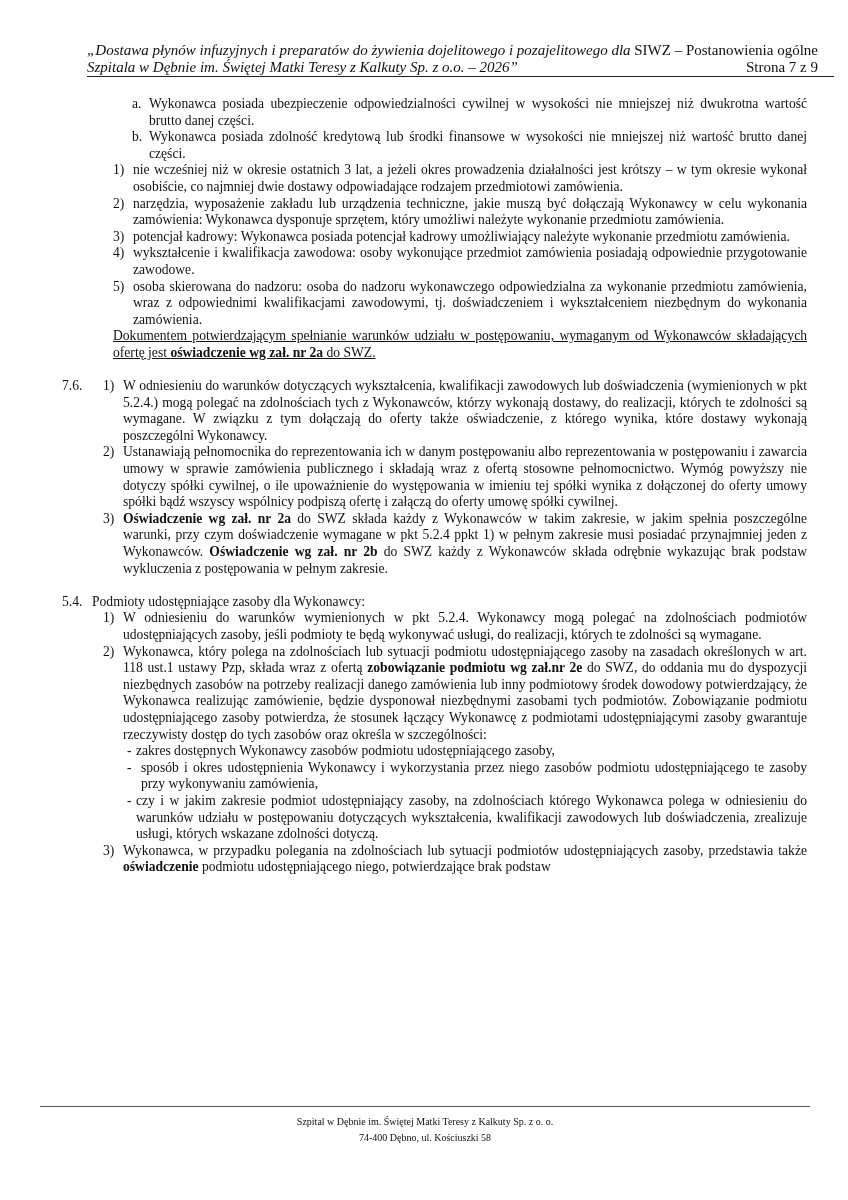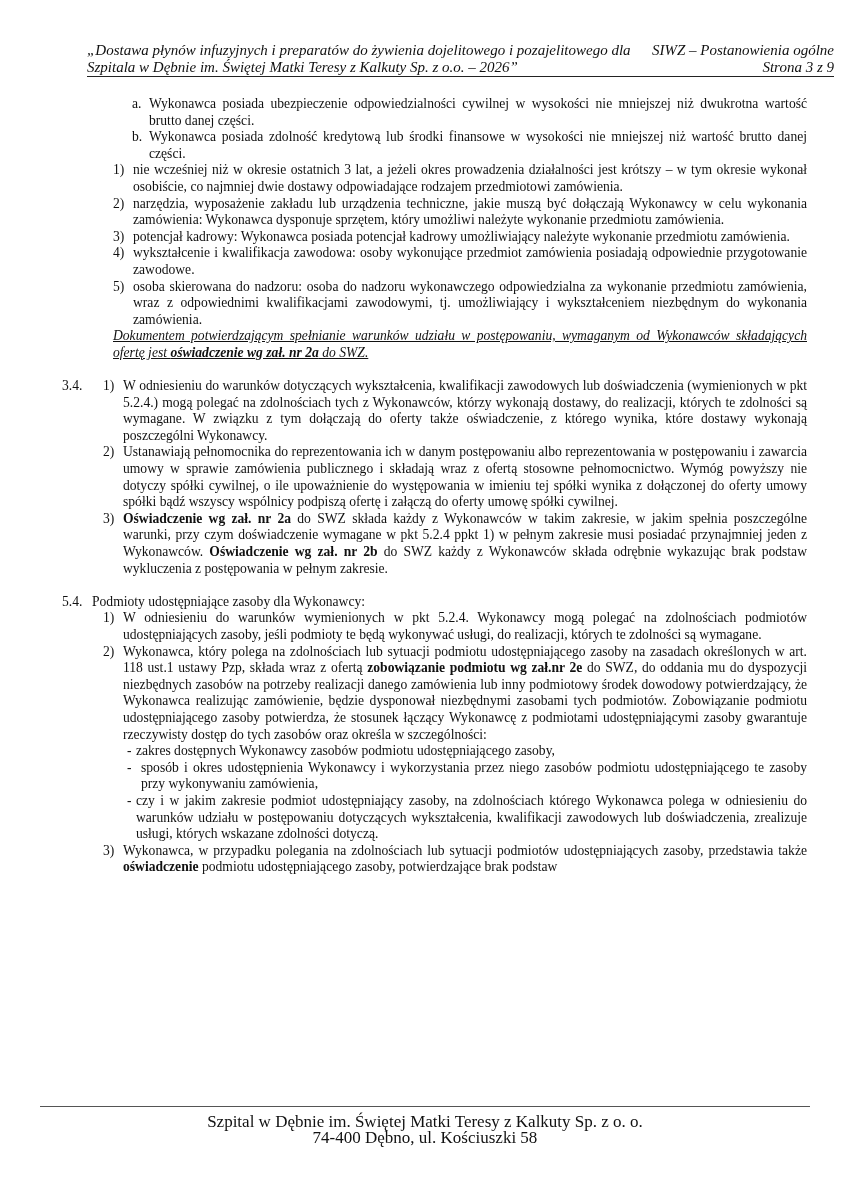--- a/index.html
+++ b/index.html
@@ -1,41 +1,41 @@
 <!DOCTYPE html>
 <html><head>
 <meta charset="utf-8">
 <style>
   html, body { margin: 0; padding: 0; background: #ffffff; }
   body { width: 848px; height: 1200px; position: relative; overflow: hidden;
          font-family: "Liberation Serif", serif; color: #111; }
   .hdr { position: absolute; left: 60px; top: 42px; width: 747px; height: 34px;
          border-bottom: 1.2px solid #222; font-size: 15px; line-height: 16.5px; margin-left: 27px; }
   .hdr-left { position: absolute; left: 0; top: 0; font-style: italic; width: 560px; }
-  .hdr-right { position: absolute; right: 0; top: 0; text-align: right; font-style: italic; }
+  .hdr-right { position: absolute; right: 16px; top: 0; text-align: right; }
   .body { position: absolute; left: 0; top: 96px; width: 848px; font-size: 13.6px; line-height: 16.6px; }
   .p { position: relative; text-align: justify; }
   .lbl { position: absolute; }
   .b { font-weight: bold; }
   .u { text-decoration: underline; }
   .gap { height: 16.6px; }
   .ftr { position: absolute; left: 40px; top: 1106px; width: 770px; border-top: 1.2px solid #555; }
-  .ftr-text { text-align: center; font-size: 17px; line-height: 16px; padding-top: 7px; margin-left: 0px; }
+  .ftr-text { text-align: center; font-size: 10px; line-height: 16px; padding-top: 7px; margin-left: 0px; }
 </style>
 </head>
 <body>
 
 <div class="hdr">
   <div class="hdr-left">
     <div>„Dostawa płynów infuzyjnych i preparatów do żywienia dojelitowego i pozajelitowego dla</div>
     <div>Szpitala w Dębnie im. Świętej Matki Teresy z Kalkuty Sp. z o.o. – 2026”</div>
   </div>
   <div class="hdr-right">
     <div>SIWZ – Postanowienia ogólne</div>
-    <div>Strona 3 z 9</div>
+    <div>Strona 7 z 9</div>
   </div>
 </div>
 
 <div class="body">
 
   <div class="p" style="margin-left:149px; width:658px;">
     <span class="lbl" style="left:-17px;">a.</span>
     <span>Wykonawca posiada ubezpieczenie odpowiedzialności cywilnej w wysokości nie mniejszej niż dwukrotna wartość brutto danej części.</span>
   </div>
   <div class="p" style="margin-left:149px; width:658px;">
@@ -54,30 +54,30 @@
   <div class="p" style="margin-left:133px; width:674px;">
     <span class="lbl" style="left:-20px;">3)</span>
     <span>potencjał kadrowy: Wykonawca posiada potencjał kadrowy umożliwiający należyte wykonanie przedmiotu zamówienia.</span>
   </div>
   <div class="p" style="margin-left:133px; width:674px;">
     <span class="lbl" style="left:-20px;">4)</span>
     <span>wykształcenie i kwalifikacja zawodowa: osoby wykonujące przedmiot zamówienia posiadają odpowiednie przygotowanie zawodowe.</span>
   </div>
   <div class="p" style="margin-left:133px; width:674px;">
     <span class="lbl" style="left:-20px;">5)</span>
-    <span>osoba skierowana do nadzoru: osoba do nadzoru wykonawczego odpowiedzialna za wykonanie przedmiotu zamówienia, wraz z odpowiednimi kwalifikacjami zawodowymi, tj. umożliwiający i wykształceniem niezbędnym do wykonania zamówienia.</span>
+    <span>osoba skierowana do nadzoru: osoba do nadzoru wykonawczego odpowiedzialna za wykonanie przedmiotu zamówienia, wraz z odpowiednimi kwalifikacjami zawodowymi, tj. doświadczeniem i wykształceniem niezbędnym do wykonania zamówienia.</span>
   </div>
-  <div class="p u" style="margin-left:113px; width:694px;font-style:italic;">
+  <div class="p u" style="margin-left:113px; width:694px;">
     <span>Dokumentem potwierdzającym spełnianie warunków udziału w postępowaniu, wymaganym od Wykonawców składających ofertę jest </span><span class="b">oświadczenie wg zał. nr 2a</span><span> do SWZ.</span>
   </div>
 
   <div class="gap"></div>
 
   <div class="p" style="margin-left:92px; width:715px;">
-    <span class="lbl" style="left:-30px;">3.4.</span>
+    <span class="lbl" style="left:-30px;">7.6.</span>
   </div>
   <div class="p" style="margin-left:123px; width:684px;">
     <span class="lbl" style="left:-20px;">1)</span>
     <span>W odniesieniu do warunków dotyczących wykształcenia, kwalifikacji zawodowych lub doświadczenia (wymienionych w pkt 5.2.4.) mogą polegać na zdolnościach tych z Wykonawców, którzy wykonają dostawy, do realizacji, których te zdolności są wymagane. W związku z tym dołączają do oferty także oświadczenie, z którego wynika, które dostawy wykonają poszczególni Wykonawcy.</span>
   </div>
   <div class="p" style="margin-left:123px; width:684px;">
     <span class="lbl" style="left:-20px;">2)</span>
     <span>Ustanawiają pełnomocnika do reprezentowania ich w danym postępowaniu albo reprezentowania w postępowaniu i zawarcia umowy w sprawie zamówienia publicznego i składają wraz z ofertą stosowne pełnomocnictwo. Wymóg powyższy nie dotyczy spółki cywilnej, o ile upoważnienie do występowania w imieniu tej spółki wynika z dołączonej do oferty umowy spółki bądź wszyscy wspólnicy podpiszą ofertę i załączą do oferty umowę spółki cywilnej.</span>
   </div>
   <div class="p" style="margin-left:123px; width:684px;">
@@ -106,21 +106,21 @@
   <div class="p" style="margin-left:141px; width:666px;">
     <span class="lbl" style="left:-14px;">-</span>
     <span>sposób i okres udostępnienia Wykonawcy i wykorzystania przez niego zasobów podmiotu udostępniającego te zasoby przy wykonywaniu zamówienia,</span>
   </div>
   <div class="p" style="margin-left:136px; width:671px; text-indent:0;">
     <span class="lbl" style="left:-9px;">-</span>
     <span>czy i w jakim zakresie podmiot udostępniający zasoby, na zdolnościach którego Wykonawca polega w  odniesieniu do warunków udziału w postępowaniu dotyczących wykształcenia, kwalifikacji zawodowych lub doświadczenia, zrealizuje usługi, których wskazane zdolności dotyczą.</span>
   </div>
   <div class="p" style="margin-left:123px; width:684px;">
     <span class="lbl" style="left:-20px;">3)</span>
-    <span>Wykonawca, w przypadku polegania na zdolnościach lub sytuacji podmiotów udostępniających zasoby, przedstawia także </span><span class="b">oświadczenie</span><span> podmiotu udostępniającego zasoby, potwierdzające brak podstaw</span>
+    <span>Wykonawca, w przypadku polegania na zdolnościach lub sytuacji podmiotów udostępniających zasoby, przedstawia także </span><span class="b">oświadczenie</span><span> podmiotu udostępniającego niego, potwierdzające brak podstaw</span>
   </div>
 </div>
 
 <div class="ftr">
   <div class="ftr-text">
     <div>Szpital w Dębnie im. Świętej Matki Teresy z Kalkuty Sp. z o. o.</div>
     <div>74-400 Dębno, ul. Kościuszki 58</div>
   </div>
 </div>
 

